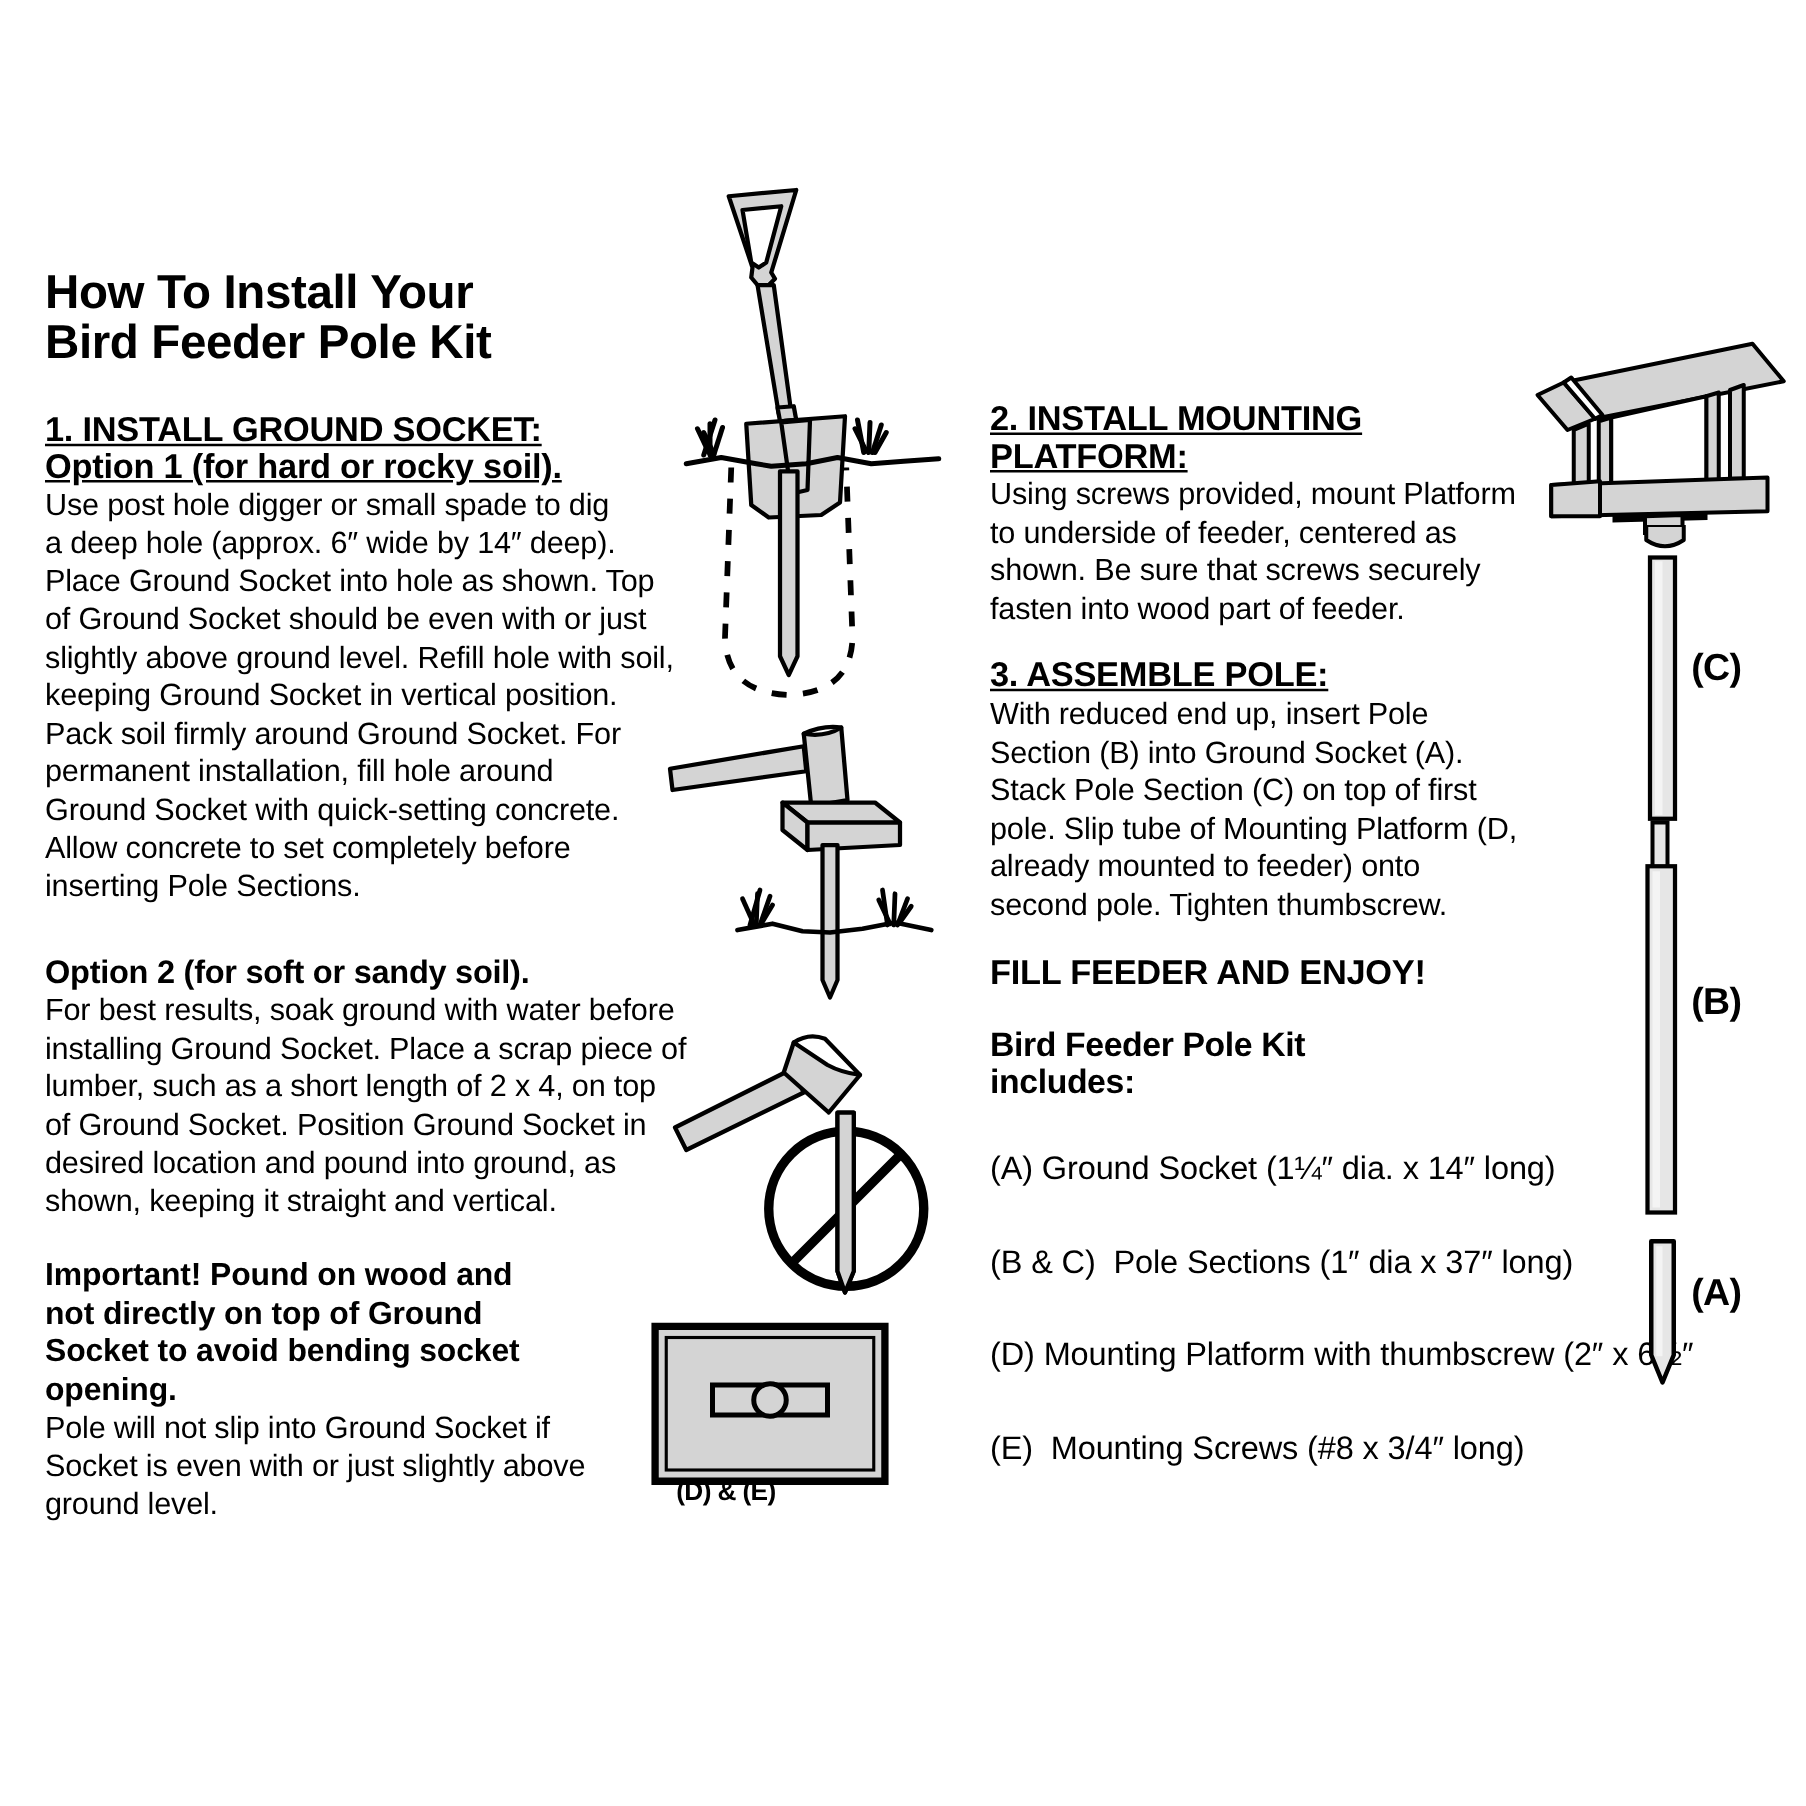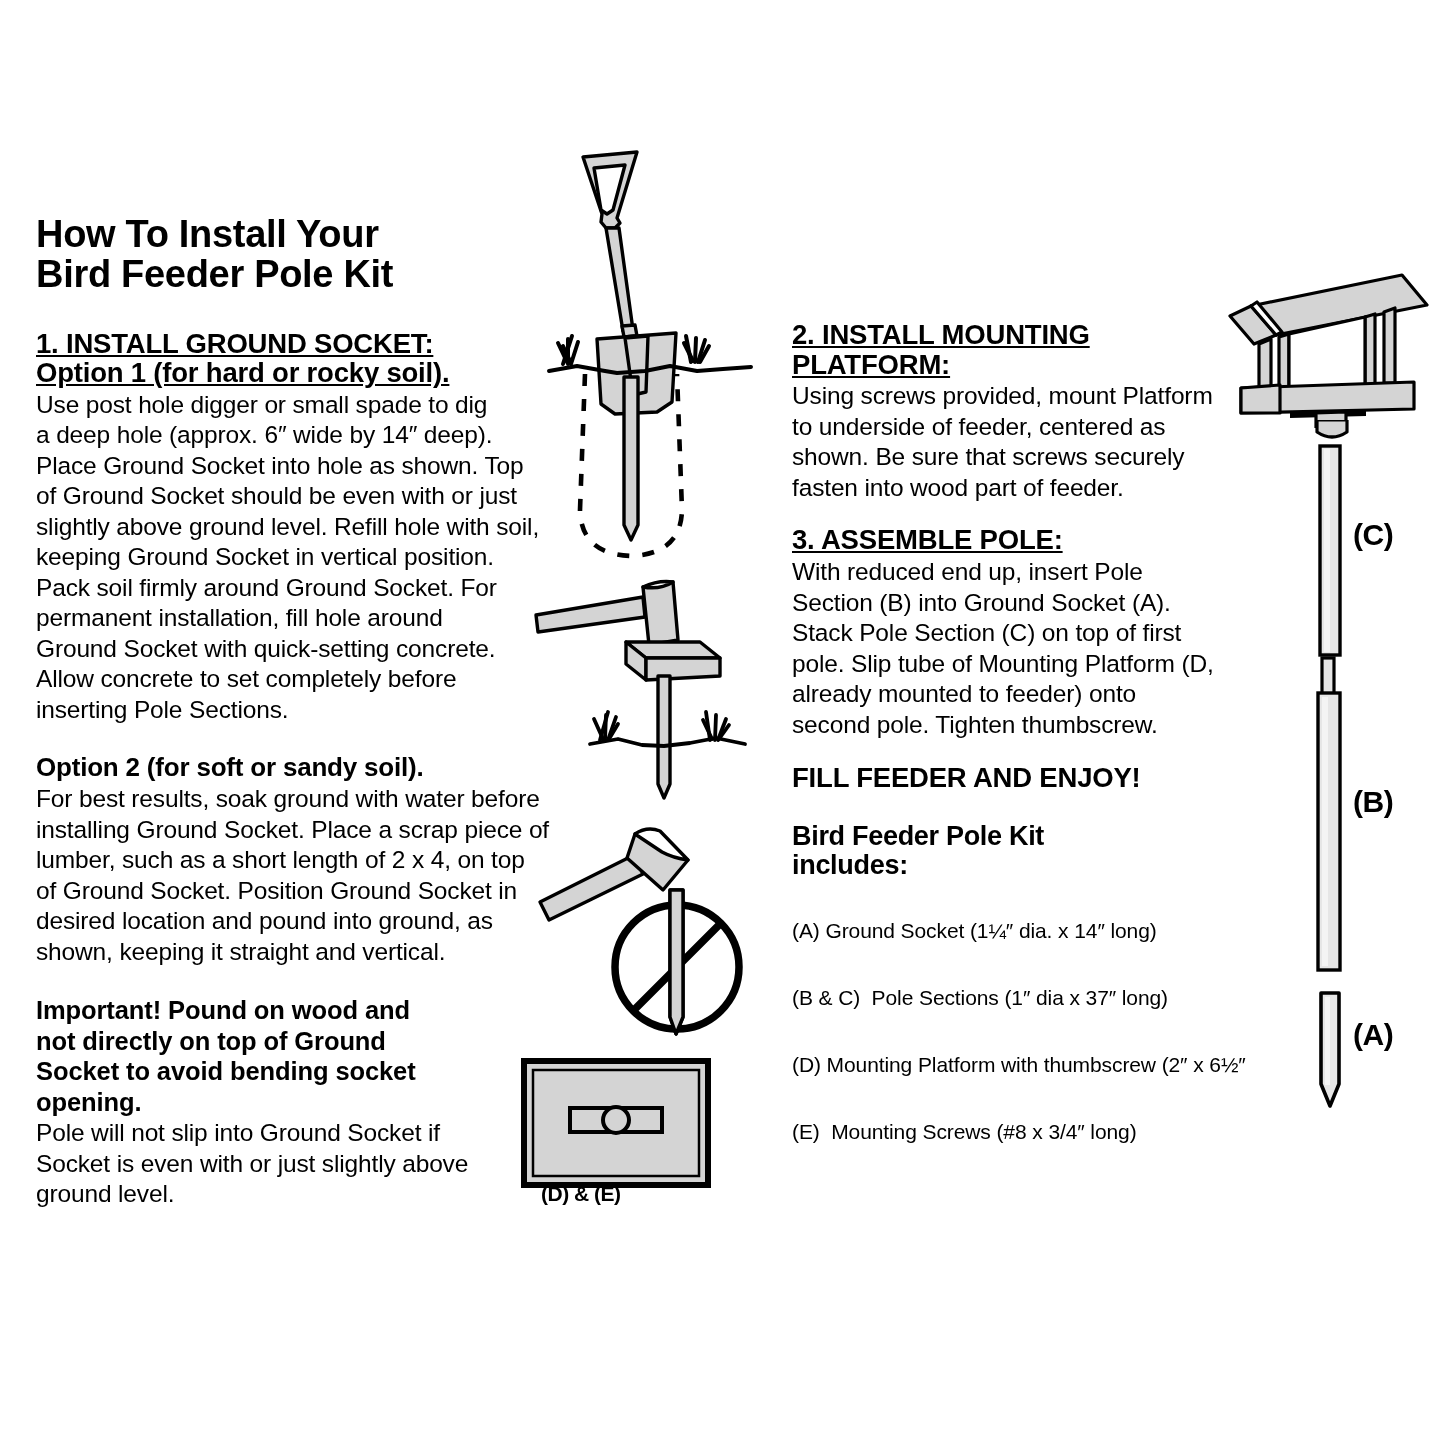--- a/index.html
+++ b/index.html
@@ -22,21 +22,21 @@
   .doc-title span{display:block;}
 
   h2.sec{
     font-size:27.5px;line-height:1.08;font-weight:bold;letter-spacing:-0.2px;
     margin:0 0 2px 0;
     text-decoration:underline;
   }
   h2.sec span{display:block;}
   h3.sub{
     font-size:26px;line-height:1.1;font-weight:bold;letter-spacing:-0.2px;
-    margin:0 0 2px 0;
+    margin:10px 0 2px 0;
   }
   p.body{
     font-size:24.5px;line-height:1.245;margin:0;letter-spacing:-0.15px;
     font-weight:400;
   }
   p.body .ln{display:block;white-space:pre;}
   .gap-lg{height:28px;}
   .gap-md{height:22px;}
 
   h3.important{
@@ -48,21 +48,21 @@
   h2.shout{
     font-size:27.5px;font-weight:bold;letter-spacing:-0.2px;margin:0;
   }
   h3.kit{
     font-size:27px;line-height:1.08;font-weight:bold;letter-spacing:-0.3px;
     margin:0 0 4px 0;
   }
   h3.kit span{display:block;}
   ul.parts{list-style:none;margin:0;padding:0;}
   ul.parts li{
-    font-size:21px;line-height:1.52;letter-spacing:-0.1px;white-space:pre;margin-top:35px;
+    font-size:26px;line-height:1.52;letter-spacing:-0.1px;white-space:pre;margin-top:35px;
   }
 
   
   .figlabel{
     position:absolute;font-size:30px;font-weight:bold;letter-spacing:-0.5px;
   }
   .figlabel.de{font-size:21px;}
 
   svg{display:block;}
   .fig{position:absolute;}

